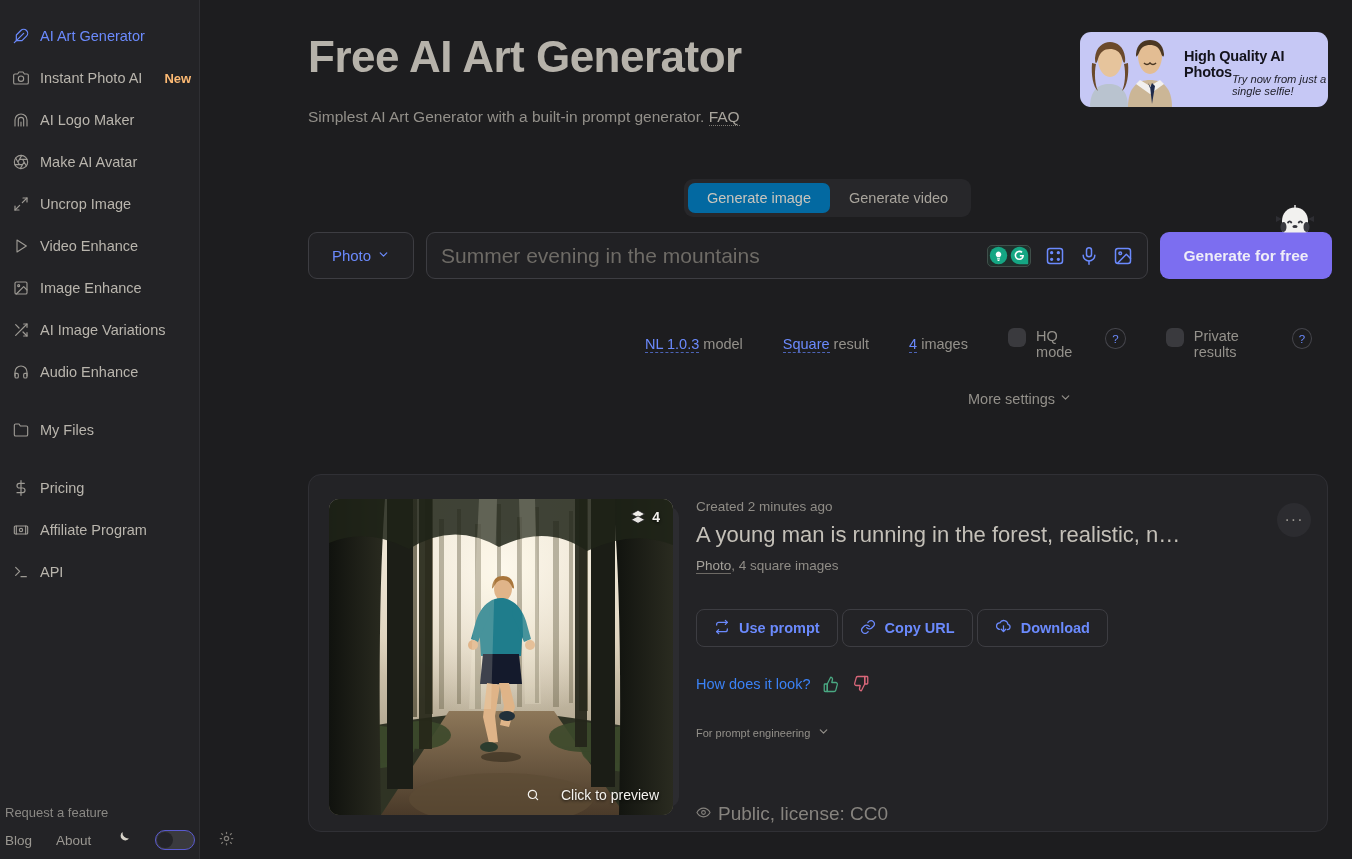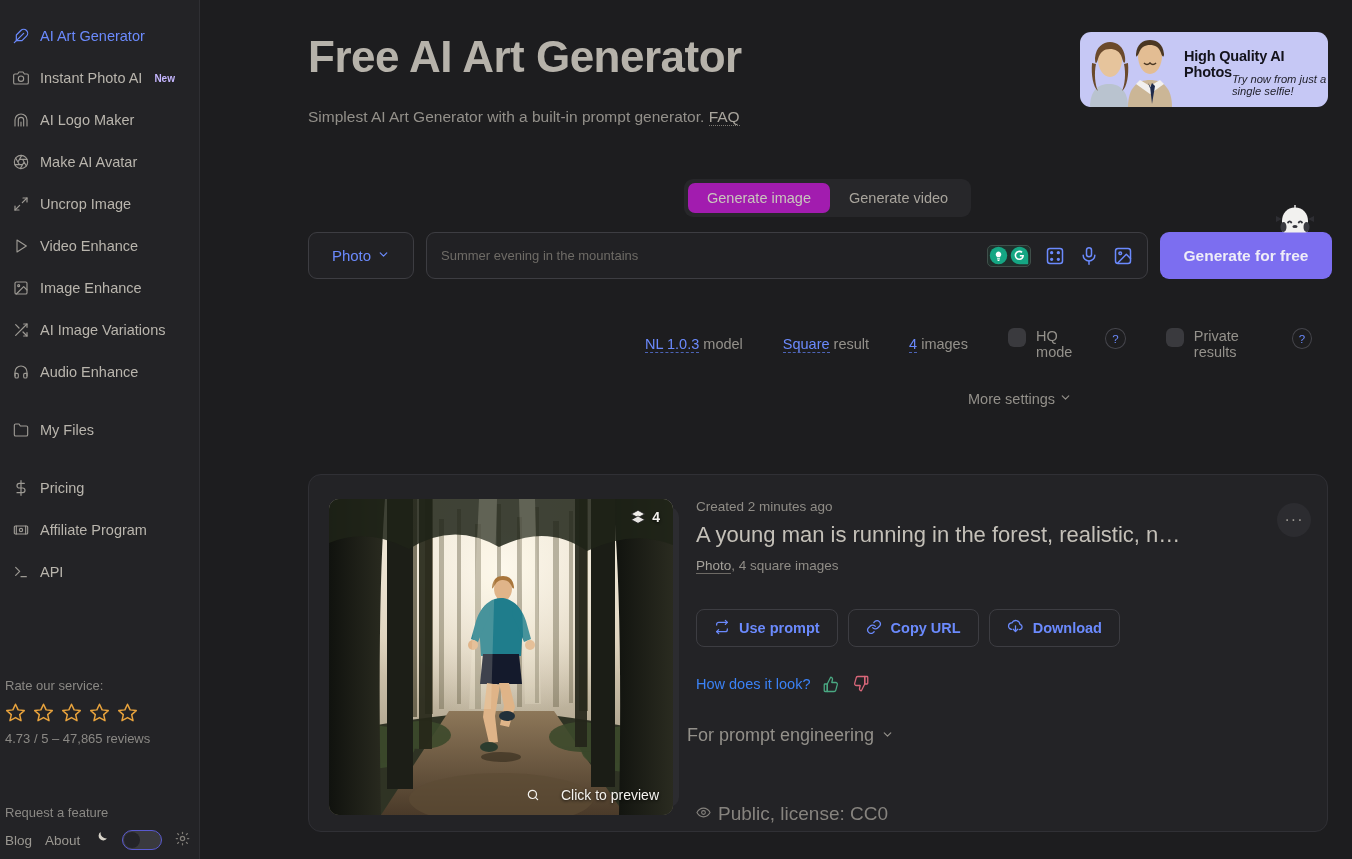--- a/index.html
+++ b/index.html
@@ -32,38 +32,38 @@
     white-space: nowrap;
   }
   .nav-item.active { color: #6b8afd; }
   .nav-item .ico {
     width: 17px; height: 17px;
     display: inline-flex; align-items: center; justify-content: center;
     flex: 0 0 17px;
   }
   .nav-item .ico svg { display: block; }
   .nav-badge {
-    color: #c4b5fd; font-size: 10px; font-weight: 700; margin-left: 1px;
+    color: #fdba74; font-size: 13px; font-weight: 700; margin-left: 11px;
   }
   .nav-sep { height: 16px; }
 
   
   .rate-block { position: absolute; left: 5px; top: 678px; }
   .rate-label { color: #8a8884; font-size: 13px; margin-bottom: 9px; }
   .stars { display: flex; gap: 7px; margin-bottom: 8px; }
   .stars svg { display: block; }
   .rate-sub { color: #8a8884; font-size: 13px; }
 
   .feature-link {
     position: absolute; left: 5px; top: 805px;
     color: #8a8884; font-size: 13px; cursor: pointer;
   }
   .footer-row {
     position: absolute; left: 5px; top: 830px;
-    display: flex; align-items: center; gap: 13px;
+    display: flex; align-items: center; gap: 24px;
   }
   .footer-row .flink { color: #9b9892; font-size: 13.5px; cursor: pointer; }
   .theme-toggle {
     width: 40px; height: 20px; border-radius: 10px;
     background: #3a3a3e; border: 1px solid #5a5ad0;
     position: relative; cursor: pointer;
   }
   .theme-toggle .knob {
     position: absolute; left: 1px; top: 1px;
     width: 16px; height: 16px; border-radius: 50%;
@@ -112,21 +112,21 @@
   .tabs {
     position: absolute; left: 484px; top: 179px;
     display: flex; gap: 0;
     background: #27272a; border-radius: 9px; padding: 4px;
   }
   .tab {
     padding: 7px 19px; border-radius: 7px;
     font-size: 14.5px; color: #a8a49c; cursor: pointer;
     white-space: nowrap;
   }
-  .tab.active { background: #a21caf; color: #c9c5bd; }
+  .tab.active { background: #0369a1; color: #c9c5bd; }
 
   
   .prompt-row {
     position: absolute; left: 108px; top: 232px;
     display: flex; align-items: center; gap: 12px;
   }
   .type-select {
     width: 106px; height: 47px;
     border: 1px solid #3d3d42; border-radius: 9px;
     display: flex; align-items: center; justify-content: center; gap: 6px;
@@ -137,21 +137,21 @@
     width: 722px; height: 47px;
     border: 1px solid #3d3d42; border-radius: 9px;
     background: #212124;
     display: flex; align-items: center;
     padding: 0 14px;
     position: relative;
   }
   .prompt-input {
     flex: 1 1 auto;
     background: transparent; border: 0; outline: none;
-    color: #ef4444; font-size: 13px;
+    color: #ef4444; font-size: 21px;
     font-family: "Liberation Sans", sans-serif;
   }
   .prompt-input::placeholder { color: #6e6b66; }
   .prompt-tools { display: flex; align-items: center; gap: 14px; }
   .gchip {
     display: flex; align-items: center; gap: 2px;
     height: 22px;
     border: 1px solid #3f4f4a; border-radius: 5px;
     padding: 0 1px; background: #20302c;
   }
@@ -240,37 +240,37 @@
   .r-meta { color: #8f8c86; font-size: 13.5px; }
   .r-meta .lk { color: #a5a29b; border-bottom: 1px solid #6d6a65; cursor: pointer; }
   .dots-btn {
     position: absolute; right: 16px; top: 28px;
     width: 34px; height: 34px; border-radius: 50%;
     background: #2c2c30;
     display: flex; align-items: center; justify-content: center;
     color: #9a9791; font-size: 16px; letter-spacing: 1px;
     cursor: pointer;
   }
-  .action-row { position: absolute; left: 387px; top: 134px; display: flex; gap: 10px; }
+  .action-row { position: absolute; left: 387px; top: 134px; display: flex; gap: 4px; }
   .act-btn {
     height: 38px; padding: 0 17px;
     border: 1px solid #3d3d42; border-radius: 8px;
     display: flex; align-items: center; gap: 9px;
     color: #6b8afd; font-size: 14.5px; font-weight: 600;
     cursor: pointer; white-space: nowrap;
   }
   .feedback-row {
     position: absolute; left: 387px; top: 200px;
     display: flex; align-items: center; gap: 12px;
     color: #3b82f6; font-size: 14.5px;
   }
   .fb-ico { cursor: pointer; display: flex; }
   .prompt-eng {
-    position: absolute; left: 378px; top: 250px;
-    color: #93908a; font-size: 18px;
+    position: absolute; left: 387px; top: 250px;
+    color: #93908a; font-size: 11px;
     display: flex; align-items: center; gap: 7px; cursor: pointer;
   }
   .license-row {
     position: absolute; left: 387px; top: 328px;
     display: flex; align-items: center; gap: 7px;
     color: #86837e; font-size: 19px;
   }
 </style>
 </head>
 <body>
@@ -413,41 +413,20 @@
       <span class="ico">
           <svg width="16" height="16" viewBox="0 0 24 24" fill="none" stroke="#9d9a94" stroke-width="1.8" stroke-linecap="round" stroke-linejoin="round">
             <path d="m4 17 6-6-6-6"></path>
             <path d="M12 19h8"></path>
           </svg>
         </span>
       <span>API</span>
     </div>
   </div>
 
-  <div class="rate-block">
-    <div class="rate-label">Rate our service:</div>
-    <div class="stars">
-      <svg width="21" height="21" viewBox="0 0 24 24" fill="none" stroke="#e8a33d" stroke-width="1.7" stroke-linejoin="round">
-          <polygon points="12 2.5 15 9 22 9.8 16.8 14.4 18.3 21.4 12 17.8 5.7 21.4 7.2 14.4 2 9.8 9 9"></polygon>
-        </svg>
-      <svg width="21" height="21" viewBox="0 0 24 24" fill="none" stroke="#e8a33d" stroke-width="1.7" stroke-linejoin="round">
-          <polygon points="12 2.5 15 9 22 9.8 16.8 14.4 18.3 21.4 12 17.8 5.7 21.4 7.2 14.4 2 9.8 9 9"></polygon>
-        </svg>
-      <svg width="21" height="21" viewBox="0 0 24 24" fill="none" stroke="#e8a33d" stroke-width="1.7" stroke-linejoin="round">
-          <polygon points="12 2.5 15 9 22 9.8 16.8 14.4 18.3 21.4 12 17.8 5.7 21.4 7.2 14.4 2 9.8 9 9"></polygon>
-        </svg>
-      <svg width="21" height="21" viewBox="0 0 24 24" fill="none" stroke="#e8a33d" stroke-width="1.7" stroke-linejoin="round">
-          <polygon points="12 2.5 15 9 22 9.8 16.8 14.4 18.3 21.4 12 17.8 5.7 21.4 7.2 14.4 2 9.8 9 9"></polygon>
-        </svg>
-      <svg width="21" height="21" viewBox="0 0 24 24" fill="none" stroke="#e8a33d" stroke-width="1.7" stroke-linejoin="round">
-          <polygon points="12 2.5 15 9 22 9.8 16.8 14.4 18.3 21.4 12 17.8 5.7 21.4 7.2 14.4 2 9.8 9 9"></polygon>
-        </svg>
-    </div>
-    <div class="rate-sub">4.73 / 5 – 47,865 reviews</div>
-  </div>
 
   <div class="feature-link">Request a feature</div>
 
   <div class="footer-row">
     <span class="flink">Blog</span>
     <span class="flink">About</span>
     <span><svg width="16" height="16" viewBox="0 0 24 24" fill="#d6d2c8" stroke="none">
           <path d="M21 12.8A9 9 0 0 1 11.2 3a7 7 0 1 0 9.8 9.8z"></path>
         </svg></span>
     <span class="theme-toggle">

